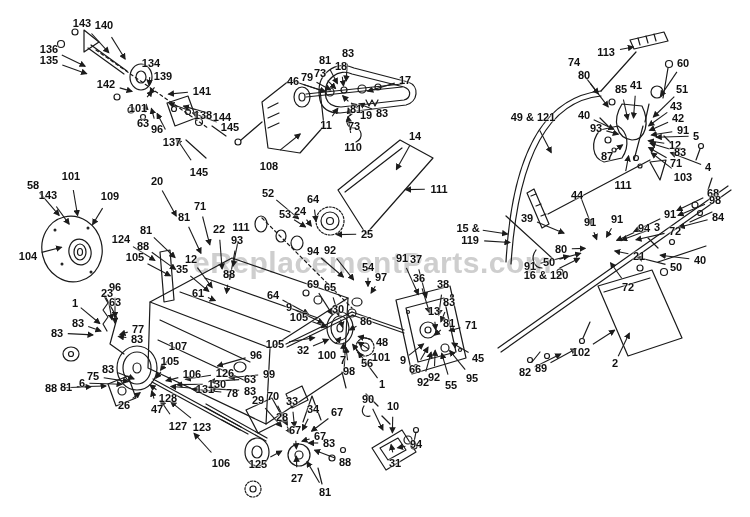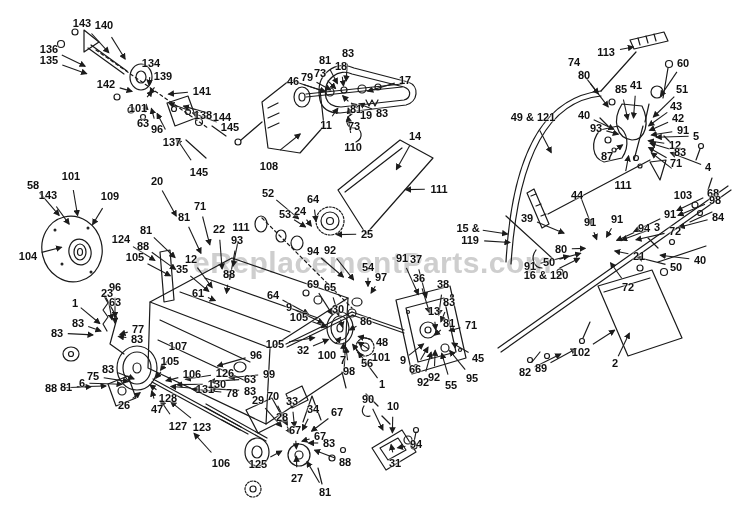--- a/index.html
+++ b/index.html
@@ -460,21 +460,21 @@
       <span class="callout" style="left: 678px; top: 118px;">42</span>
       <span class="callout" style="left: 584px; top: 115px;">40</span>
       <span class="callout" style="left: 596px; top: 128px;">93</span>
       <span class="callout" style="left: 683px; top: 130px;">91</span>
       <span class="callout" style="left: 675px; top: 145px;">12</span>
       <span class="callout" style="left: 680px; top: 152px;">83</span>
       <span class="callout" style="left: 676px; top: 163px;">71</span>
       <span class="callout" style="left: 607px; top: 156px;">87</span>
       <span class="callout" style="left: 696px; top: 136px;">5</span>
       <span class="callout" style="left: 708px; top: 167px;">4</span>
-      <span class="callout" style="left: 683px; top: 177px; margin-top: 18px;">103</span>
+      <span class="callout" style="left: 683px; top: 177px;">103</span>
       <span class="callout" style="left: 623px; top: 185px;">111</span>
       <span class="callout" style="left: 533px; top: 117px;">49 &amp; 121</span>
       <span class="callout" style="left: 577px; top: 195px;">44</span>
       <span class="callout" style="left: 527px; top: 218px;">39</span>
       <span class="callout" style="left: 590px; top: 222px;">91</span>
       <span class="callout" style="left: 617px; top: 219px;">91</span>
       <span class="callout" style="left: 713px; top: 193px;">68</span>
       <span class="callout" style="left: 715px; top: 200px;">98</span>
       <span class="callout" style="left: 718px; top: 217px;">84</span>
       <span class="callout" style="left: 670px; top: 214px;">91</span>

